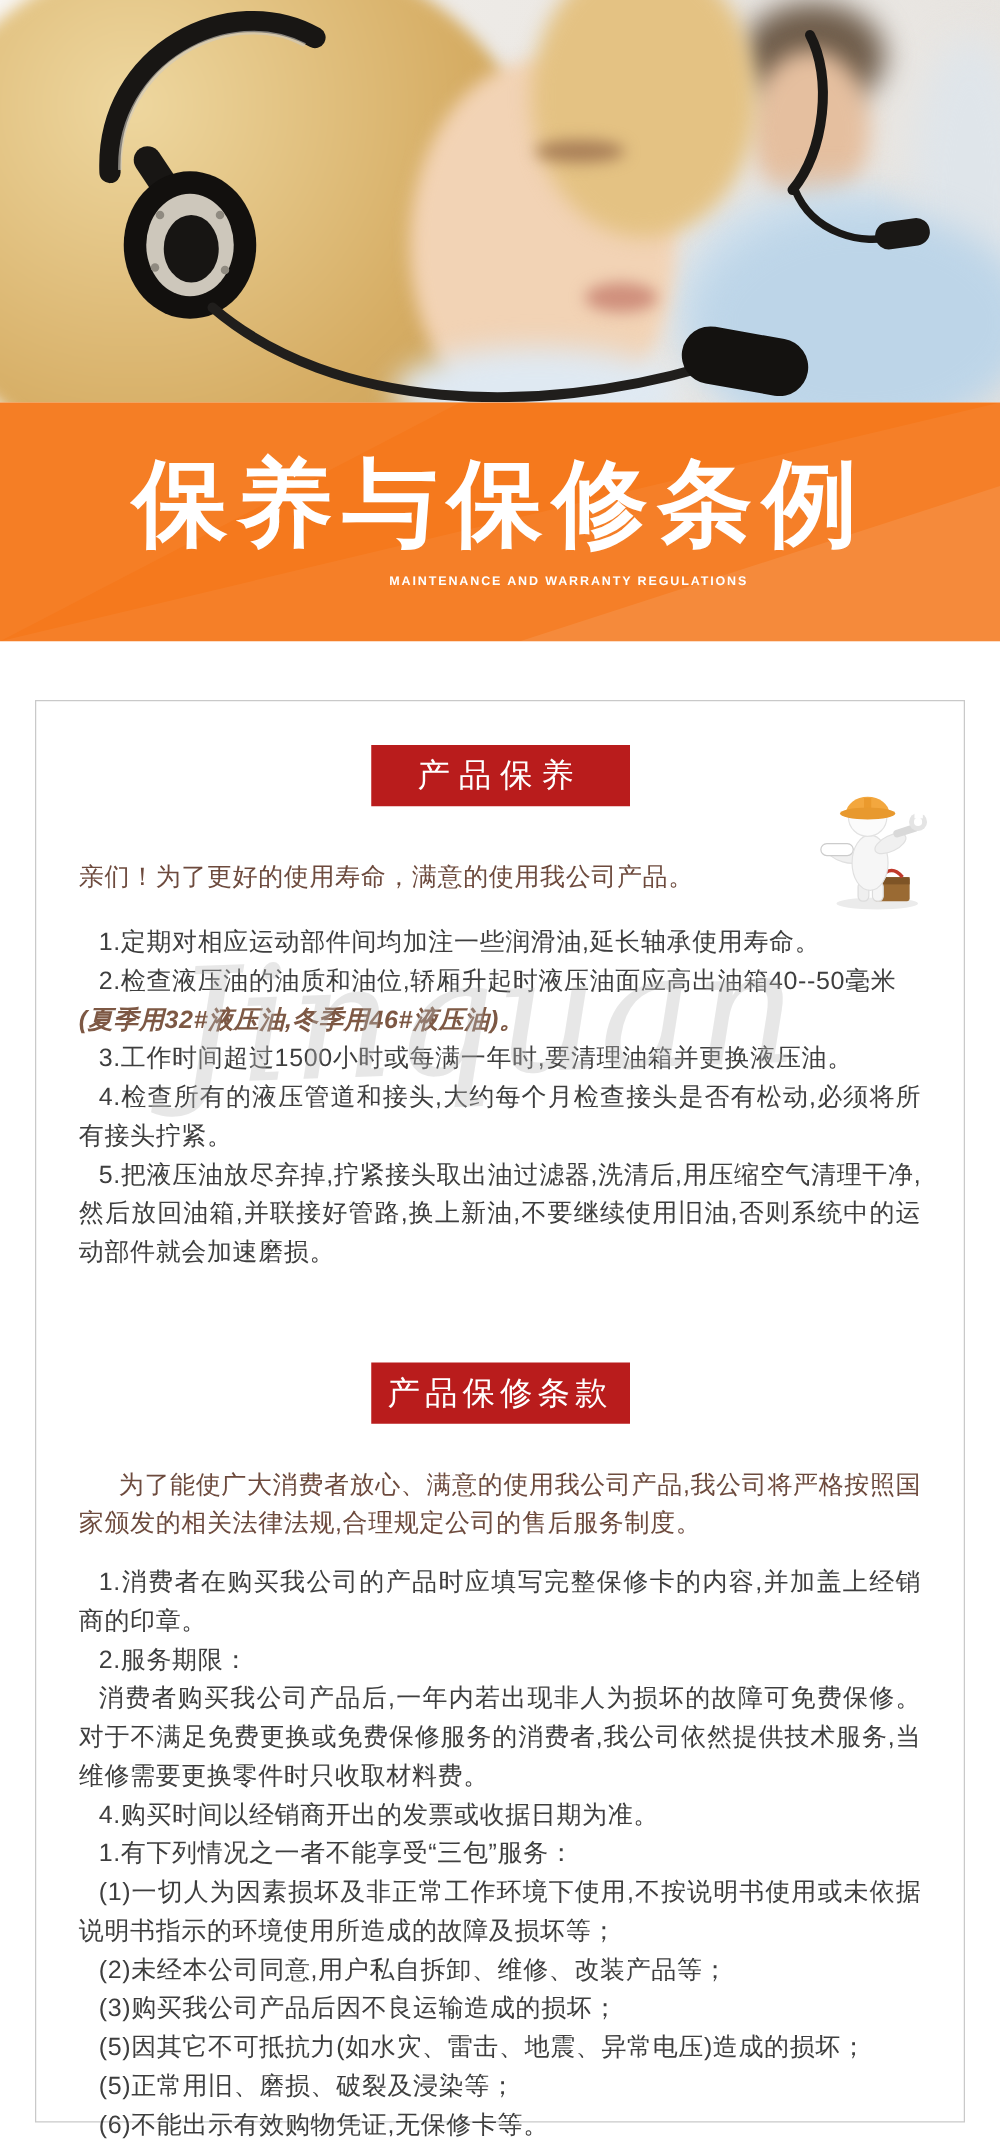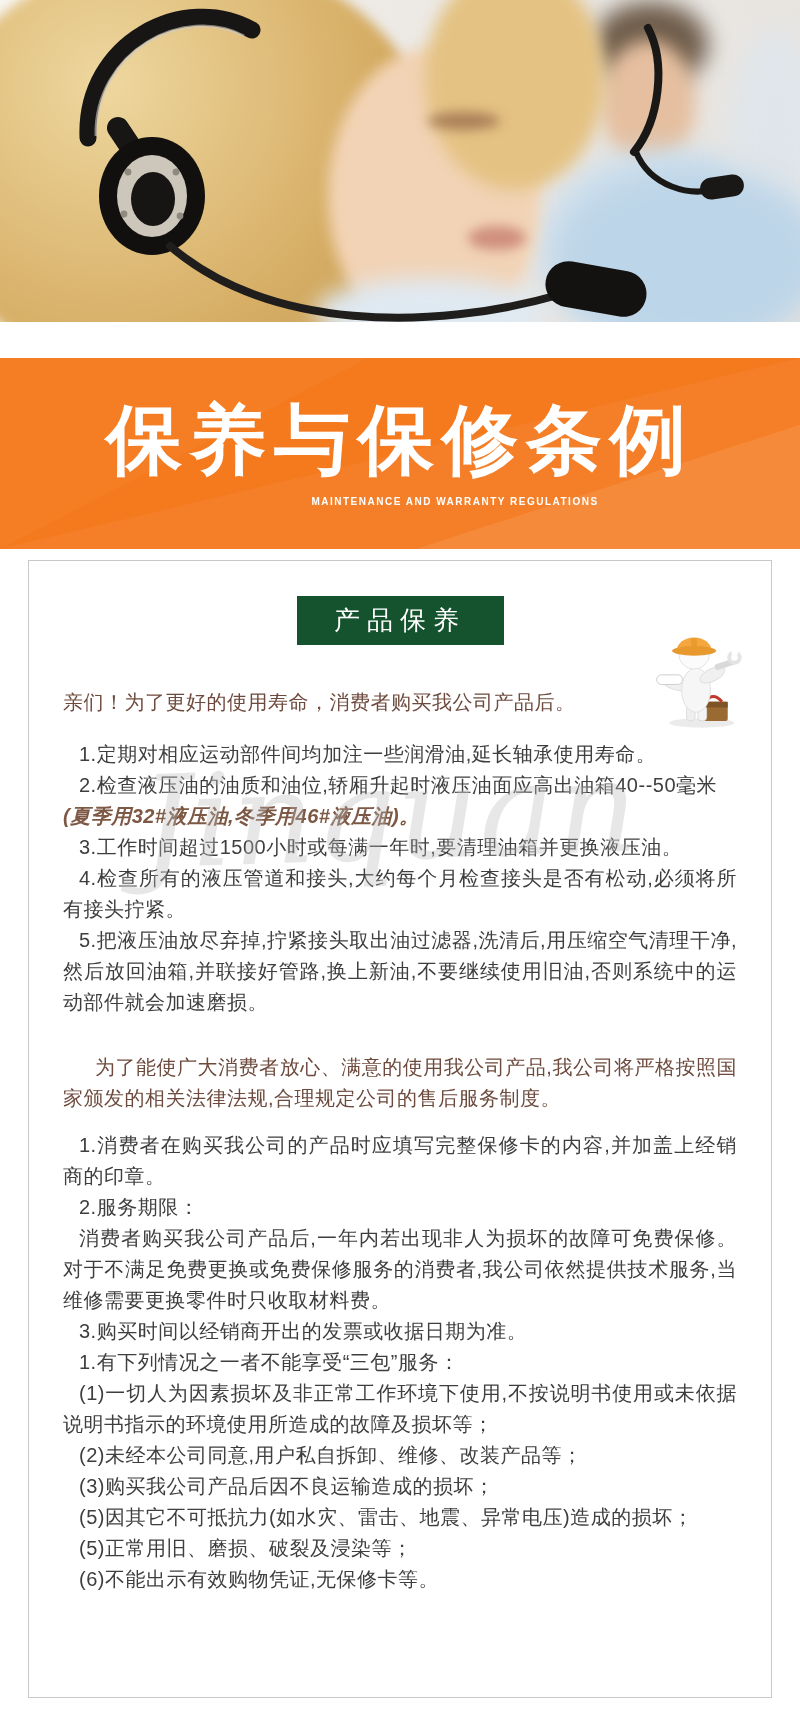--- a/index.html
+++ b/index.html
@@ -20,34 +20,34 @@
   .b7{left:-70px;top:-45px;width:505px;height:430px;border-radius:48%;
       background:radial-gradient(circle at 35% 30%,#eed79f,#d6ad64 60%,#c49b53);filter:blur(6px);}
   .b8{left:328px;top:48px;width:212px;height:295px;background:#f2d3b5;filter:blur(7px);}
   .b9{left:425px;top:-35px;width:180px;height:225px;background:#e4c283;filter:blur(8px);}
   .b10{left:428px;top:112px;width:72px;height:18px;background:#a97f58;filter:blur(6px);}
   .b11{left:468px;top:226px;width:58px;height:24px;background:#cf8f7c;filter:blur(6px);}
   .b12{left:315px;top:278px;width:230px;height:70px;background:#dfe9f2;filter:blur(11px);}
   .hero svg{position:absolute;left:0;top:0;}
 
   
-  .banner{position:absolute;left:0;top:322px;width:800px;height:191px;background:#f5791d;overflow:hidden;margin-top:36px;}
+  .banner{position:absolute;left:0;top:322px;width:800px;height:191px;background:#f5791d;overflow:hidden;}
   .shape{position:absolute;inset:0;}
   .s1{background:rgba(255,255,255,0.05);clip-path:polygon(0 100%,100% 0,100% 100%);}
   .s2{background:rgba(255,255,255,0.09);clip-path:polygon(100% 35%,100% 100%,52% 100%);}
   .s3{background:rgba(255,255,255,0.04);clip-path:polygon(0 0,46% 0,0 100%);}
   .banner-title{position:absolute;left:0;top:38px;width:100%;margin:0;text-align:center;
       color:#ffffff;font-size:76px;line-height:88px;font-weight:900;letter-spacing:8px;}
   .banner-subtitle{position:absolute;left:10px;top:138px;width:100%;text-align:center;
       color:#ffffff;font-size:10px;font-weight:700;letter-spacing:1.5px;padding-left:45px;}
 
   
   .card{position:absolute;left:28px;top:560px;width:744px;height:1138px;background:#ffffff;
         border:1px solid #c9c9c9;box-sizing:border-box;padding:0 34px;}
-  .sec-head{width:207px;height:49px;margin:35px auto 0;background:#14532d;color:#ffffff;
+  .sec-head{width:207px;height:49px;margin:35px auto 0;background:#b91c1c;color:#ffffff;
         display:flex;align-items:center;justify-content:center;
         font-size:26px;font-weight:400;letter-spacing:7px;}
   .head2{margin-top:72px;letter-spacing:4px;}
   .worker{position:absolute;right:26px;top:52px;}
   .intro{margin:42px 0 0;color:#6d4a3d;font-size:20px;line-height:30px;letter-spacing:0.5px;}
   .list{margin-top:22px;}
   .li{margin:0;color:#3e3e3e;font-size:20px;line-height:31px;letter-spacing:0.5px;
       text-align:justify;text-indent:16px;}
   .note{color:#7d5844;font-style:italic;font-weight:700;text-indent:0;}
   .intro2{margin:34px 0 0;color:#6d4a3d;font-size:20px;line-height:31px;letter-spacing:0.5px;
@@ -123,39 +123,40 @@
       <rect x="68" y="50" width="22" height="6.5" rx="3" fill="#d9d9d9" transform="rotate(-18 79 53)"></rect>
       <circle cx="89" cy="46" r="7.5" fill="#e4e4e4"></circle>
       <circle cx="89" cy="46" r="3.4" fill="#ffffff"></circle>
       <rect x="86" y="38" width="7" height="5" fill="#ffffff"></rect>
       <circle cx="47" cy="42" r="16" fill="#fbfbfb" stroke="#e2e2e2"></circle>
       <path d="M29 39 a18 14 0 0 1 36 0 z" fill="#f3a73e"></path>
       <path d="M44 26 h6 v13 h-6 z" fill="#eb9a2d"></path>
       <ellipse cx="47" cy="39" rx="23" ry="5" fill="#e8992e"></ellipse>
     </svg>
 
-    <p class="intro">亲们！为了更好的使用寿命，消费者购买我公司产品后。</p>
+    <p class="intro">亲们！为了更好的使用寿命，满意的使用我公司产品。</p>
 
     <div class="list">
       <p class="li">1.定期对相应运动部件间均加注一些润滑油,延长轴承使用寿命。</p>
       <p class="li">2.检查液压油的油质和油位,轿厢升起时液压油面应高出油箱40--50毫米</p>
       <p class="li note">(夏季用32#液压油,冬季用46#液压油)。</p>
       <p class="li">3.工作时间超过1500小时或每满一年时,要清理油箱并更换液压油。</p>
       <p class="li">4.检查所有的液压管道和接头,大约每个月检查接头是否有松动,必须将所有接头拧紧。</p>
       <p class="li">5.把液压油放尽弃掉,拧紧接头取出油过滤器,洗清后,用压缩空气清理干净,然后放回油箱,并联接好管路,换上新油,不要继续使用旧油,否则系统中的运动部件就会加速磨损。</p>
     </div>
 
+    <div class="sec-head head2">产品保修条款</div>
 
     <p class="intro2">为了能使广大消费者放心、满意的使用我公司产品,我公司将严格按照国家颁发的相关法律法规,合理规定公司的售后服务制度。</p>
 
     <div class="list list2">
       <p class="li">1.消费者在购买我公司的产品时应填写完整保修卡的内容,并加盖上经销商的印章。</p>
       <p class="li">2.服务期限：</p>
       <p class="li">消费者购买我公司产品后,一年内若出现非人为损坏的故障可免费保修。对于不满足免费更换或免费保修服务的消费者,我公司依然提供技术服务,当维修需要更换零件时只收取材料费。</p>
-      <p class="li">3.购买时间以经销商开出的发票或收据日期为准。</p>
+      <p class="li">4.购买时间以经销商开出的发票或收据日期为准。</p>
       <p class="li">1.有下列情况之一者不能享受“三包”服务：</p>
       <p class="li">(1)一切人为因素损坏及非正常工作环境下使用,不按说明书使用或未依据说明书指示的环境使用所造成的故障及损坏等；</p>
       <p class="li">(2)未经本公司同意,用户私自拆卸、维修、改装产品等；</p>
       <p class="li">(3)购买我公司产品后因不良运输造成的损坏；</p>
       <p class="li">(5)因其它不可抵抗力(如水灾、雷击、地震、异常电压)造成的损坏；</p>
       <p class="li">(5)正常用旧、磨损、破裂及浸染等；</p>
       <p class="li">(6)不能出示有效购物凭证,无保修卡等。</p>
     </div>
   </div>
 

